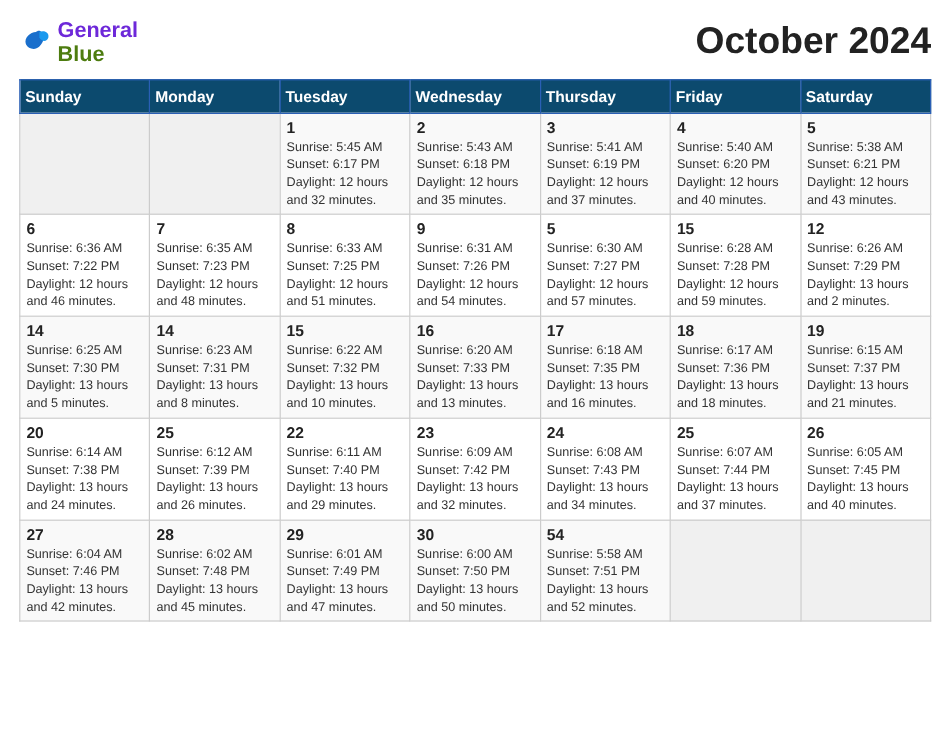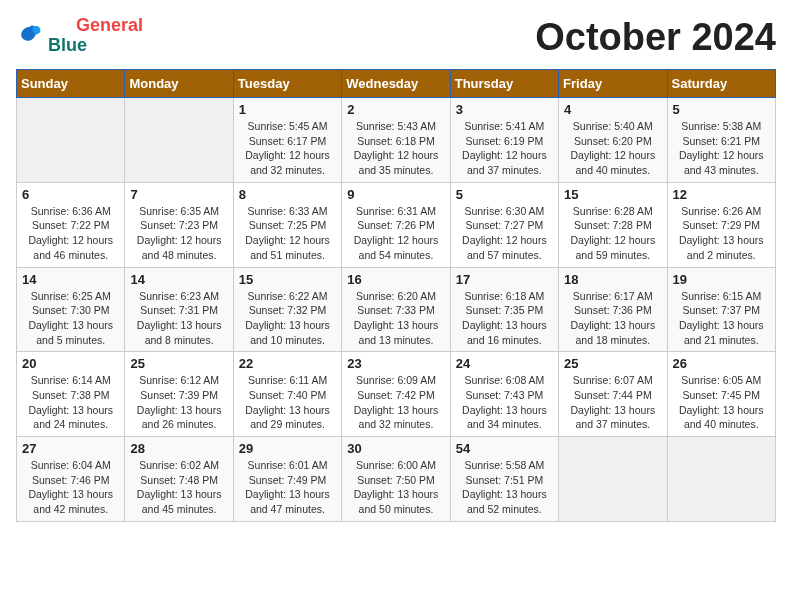--- a/index.html
+++ b/index.html
@@ -19,47 +19,47 @@
     .logo {
       display: flex;
       align-items: center;
       gap: 4px;
     }
     .logo-text {
       font-size: 18px;
       font-weight: bold;
       line-height: 1.1;
     }
-    .logo-general { color: #ef4444; margin-left: 28px; }
-    .logo-blue { color: #0f766e; }
+    .logo-general { color: #6d28d9; }
+    .logo-blue { color: #4d7c0f; }
     .logo-bird {
       width: 28px;
       height: 28px;
     }
     .title-area {
       text-align: right;
     }
     .title-area h1 {
-      font-size: 38px;
+      font-size: 31px;
       font-weight: bold;
       color: #222;
       margin-left: 32px;
     }
     .title-area h2 {
       font-size: 16px;
       font-weight: normal;
       color: #444;
     }
     .calendar {
       width: 100%;
       border-collapse: collapse;
       font-size: 11px;
     }
     .calendar thead th {
-      background-color: #a16207;
+      background-color: #0c4a6e;
       color: #fff;
       padding: 6px 4px;
       text-align: left;
       font-size: 13px;
       font-weight: bold;
       border: 1px solid #2a5fb5;
     }
     .calendar tbody td {
       border: 1px solid #ccc;
       vertical-align: top;
@@ -79,21 +79,20 @@
       font-size: 13px;
       font-weight: bold;
       color: #222;
       display: block;
       margin-bottom: 2px;
     }
     .day-info {
       color: #333;
       font-size: 10.5px;
       line-height: 1.4;
-      text-align: center;
     }
     .empty-cell {
       background: #f0f0f0 !important;
     }
   </style>
 </head>
 <body>
 
 <div class="header-area">
   <div class="logo">

